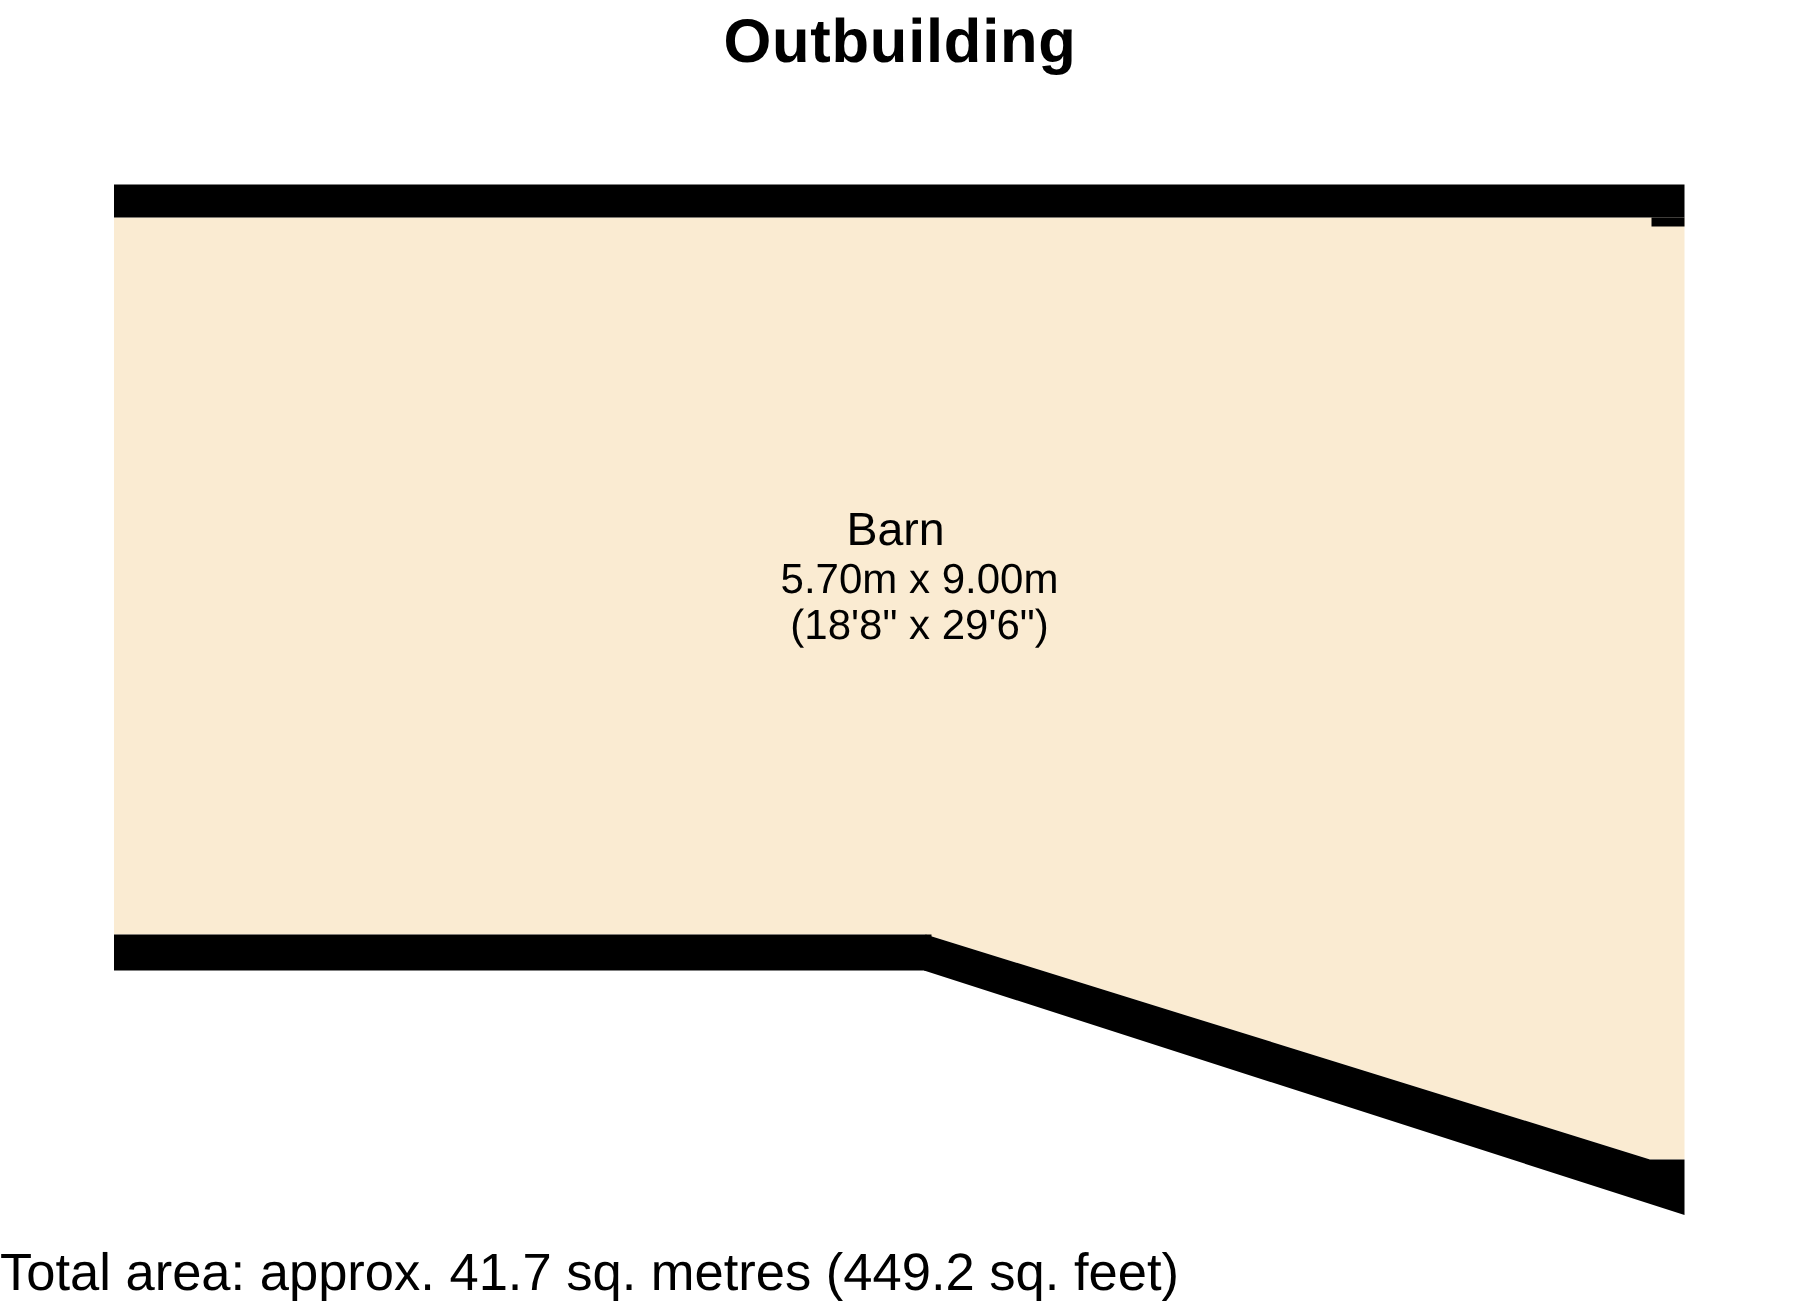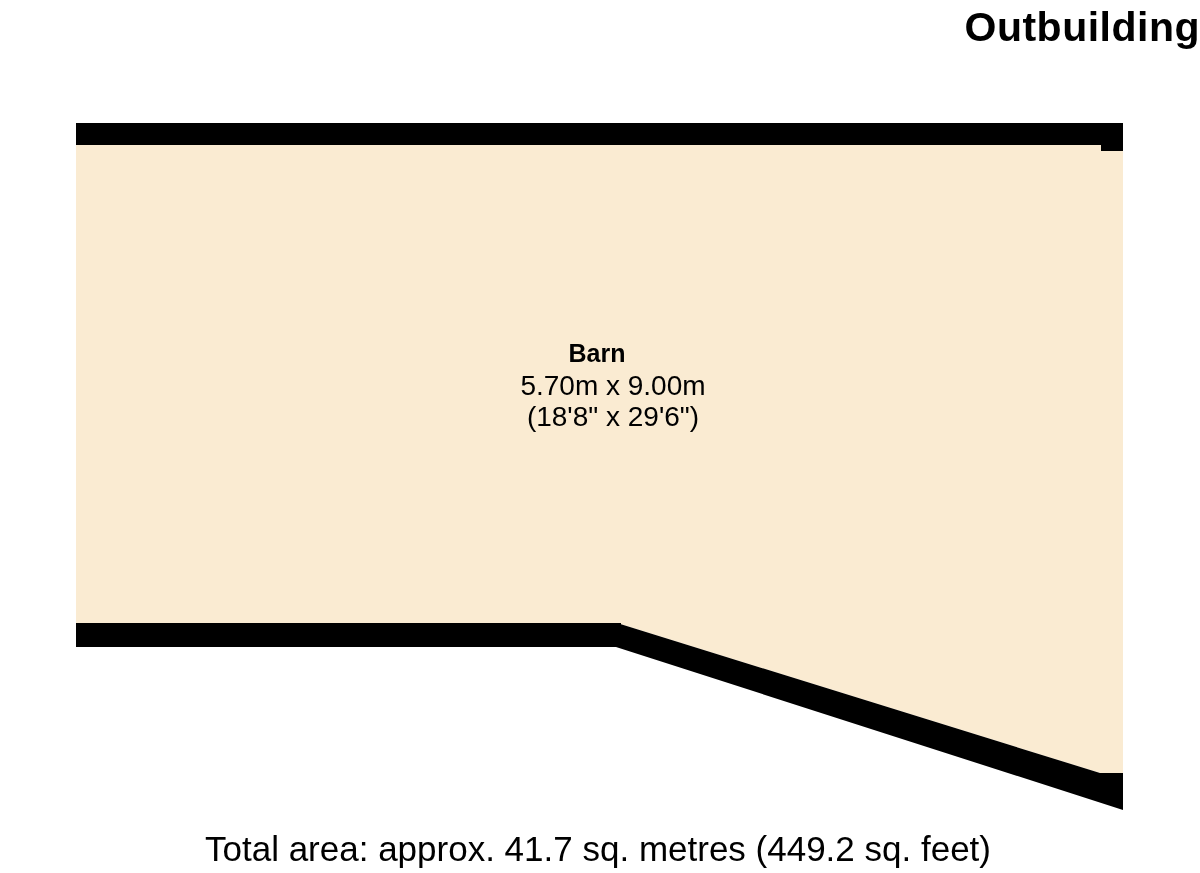--- a/index.html
+++ b/index.html
@@ -14,21 +14,21 @@
     height: 873px;
     background: var(--color-background, #ffffff);
     overflow: hidden;
   }
   .title {
     position: absolute;
     top: 4px;
     left: 0;
     width: 100%;
     margin: 0;
-    text-align: right;
+    text-align: center;
     font-size: 41px;
     font-weight: bold;
     color: var(--color-text, #000);
     letter-spacing: 0.5px;
   }
   .plan-svg {
     position: absolute;
     top: 0;
     left: 0;
     width: 1200px;
@@ -38,36 +38,36 @@
   .wall  { fill: var(--color-wall, #000000); }
   .room-label {
     position: absolute;
     top: 336px;
     left: 0;
     width: 1194px; 
     text-align: center;
     color: var(--color-text, #000);
   }
   .room-name {
-    font-size: 25px;
-    font-weight: bold;
+    font-size: 31px;
+    font-weight: normal;
     line-height: 34px;
     text-align: center;
   }
   .room-dim {
     font-size: 28px;
     line-height: 31px;
     padding-left: 32px;
   }
   .footer-text {
     position: absolute;
     top: 829px;
     left: 0;
     width: 1196px;
-    text-align: center;
+    text-align: left;
     font-size: 35px;
     color: var(--color-text, #000);
   }
 </style>
 </head>
 <body>
 
 <div class="canvas">
 
   <h1 class="title">Outbuilding</h1>

